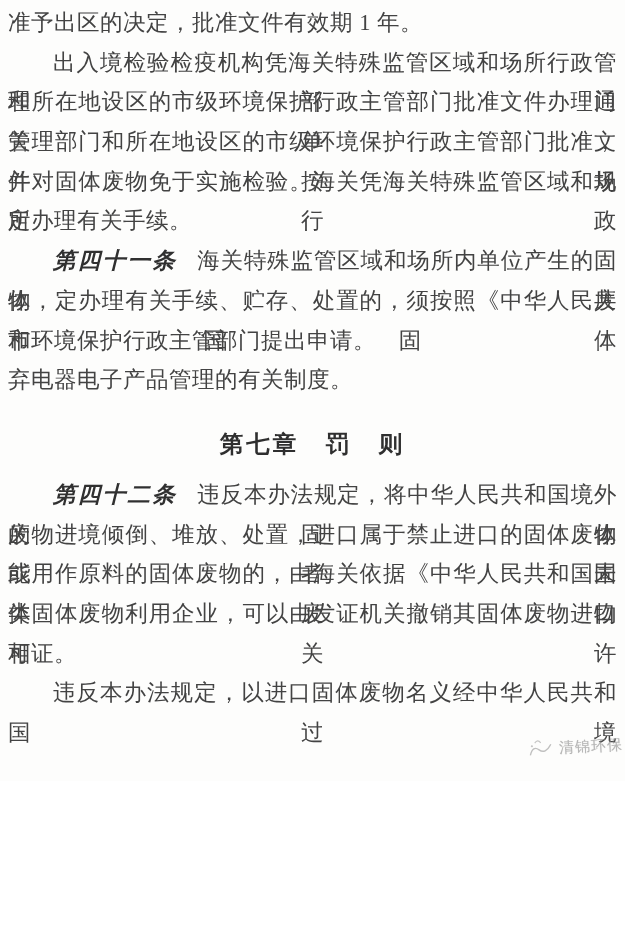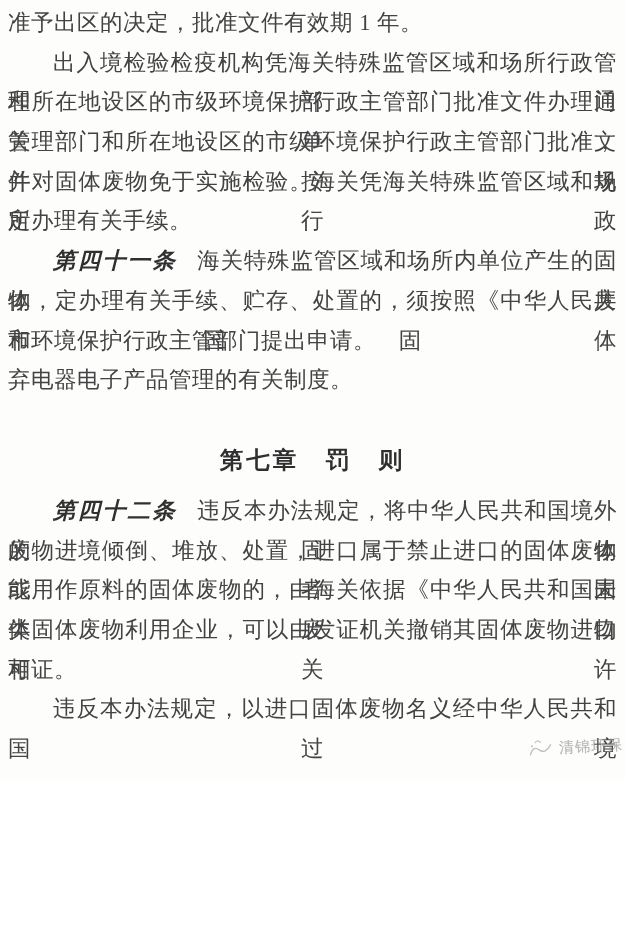--- a/index.html
+++ b/index.html
@@ -39,21 +39,21 @@
   .article-head {
     font-weight: bold;
     color: #303030;
     margin-right: 20px;
     letter-spacing: 2px;
     font-style: italic;
   }
   .chapter {
     height: 40px;
     line-height: 40px;
-    margin-top: 40px;
+    margin-top: 24px;
     margin-bottom: 11px;
     text-align: center;
     font-size: 23.5px;
     font-weight: bold;
     color: #2f2f2f;
     letter-spacing: 3px;
   }
   .watermark {
     position: absolute;
     right: 2px;

